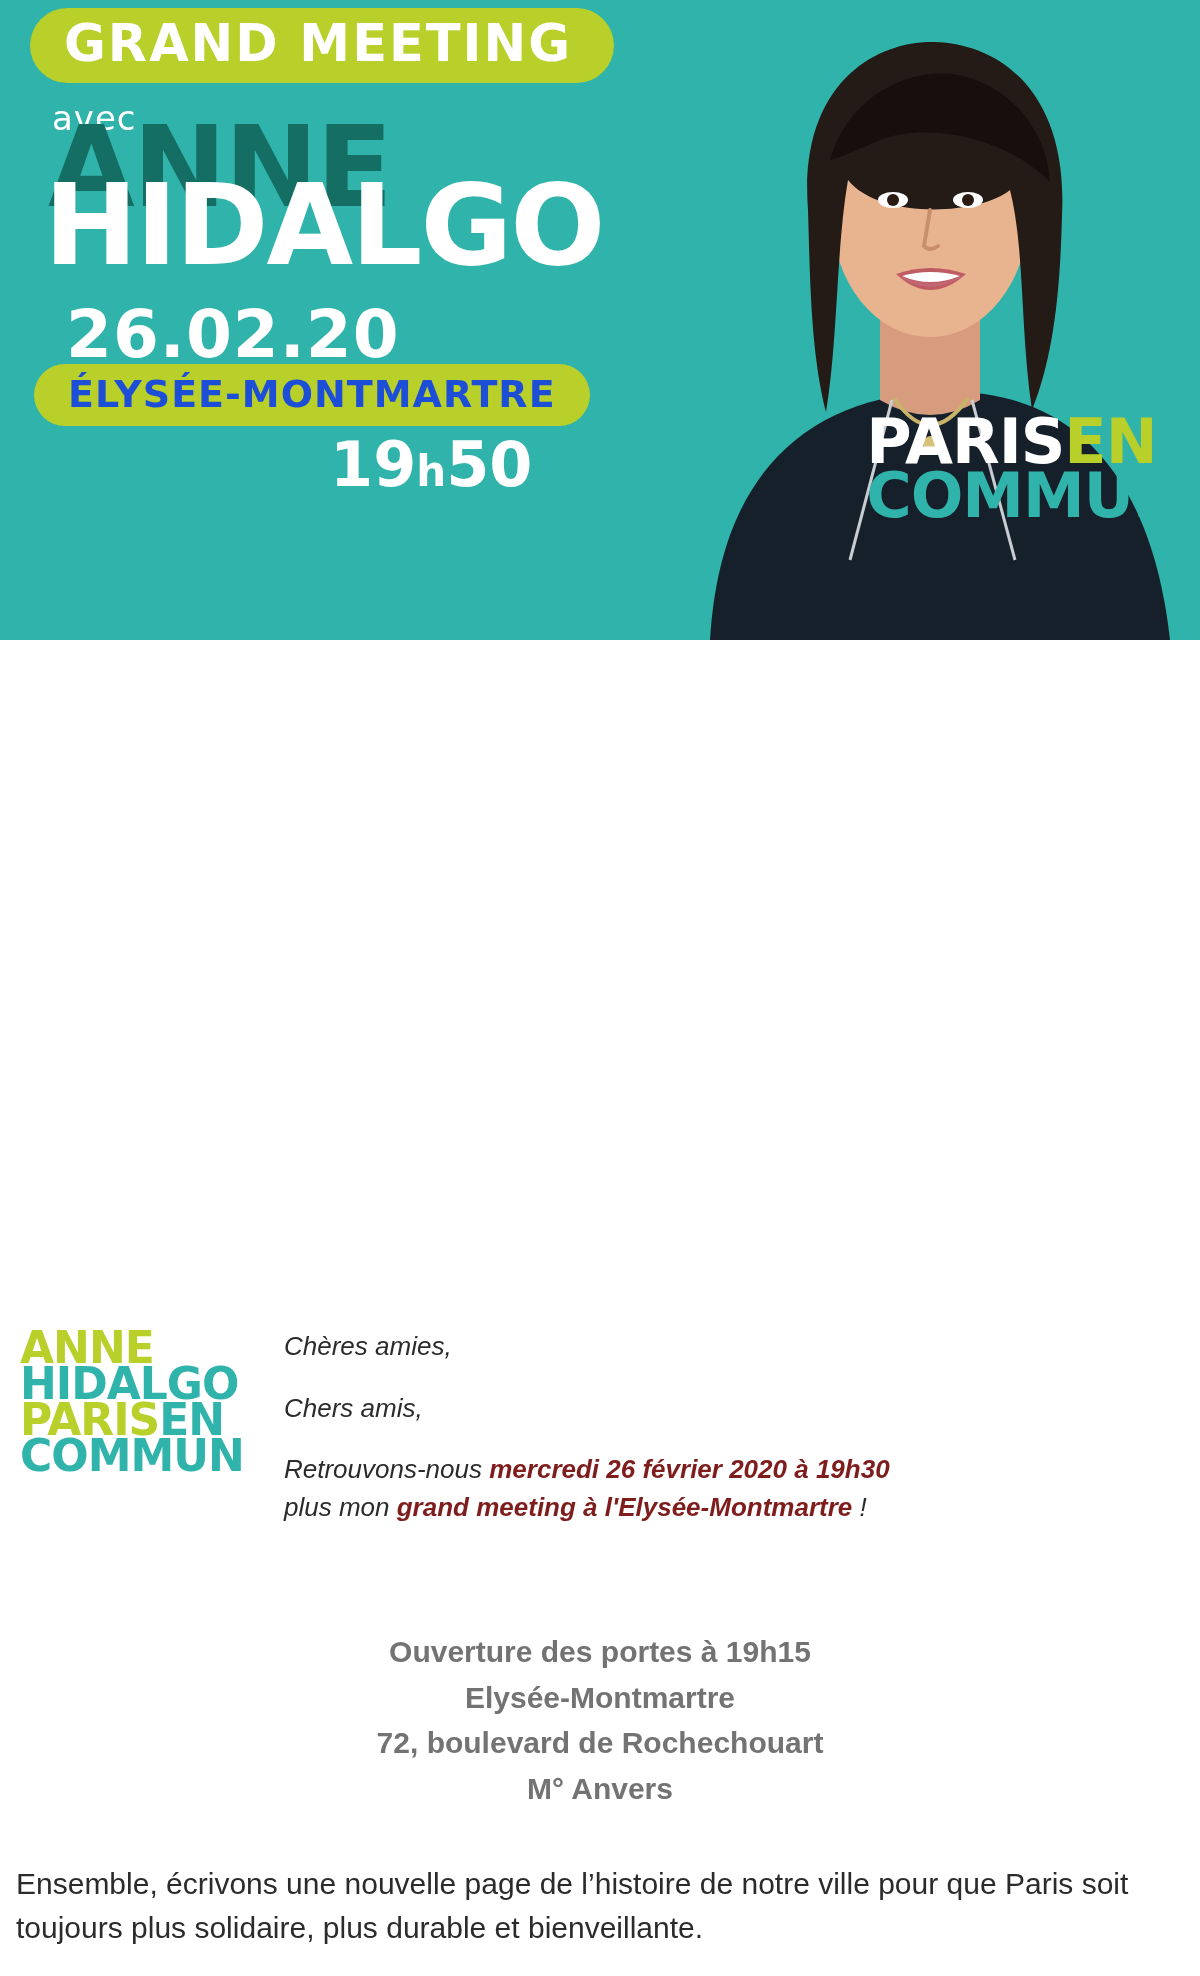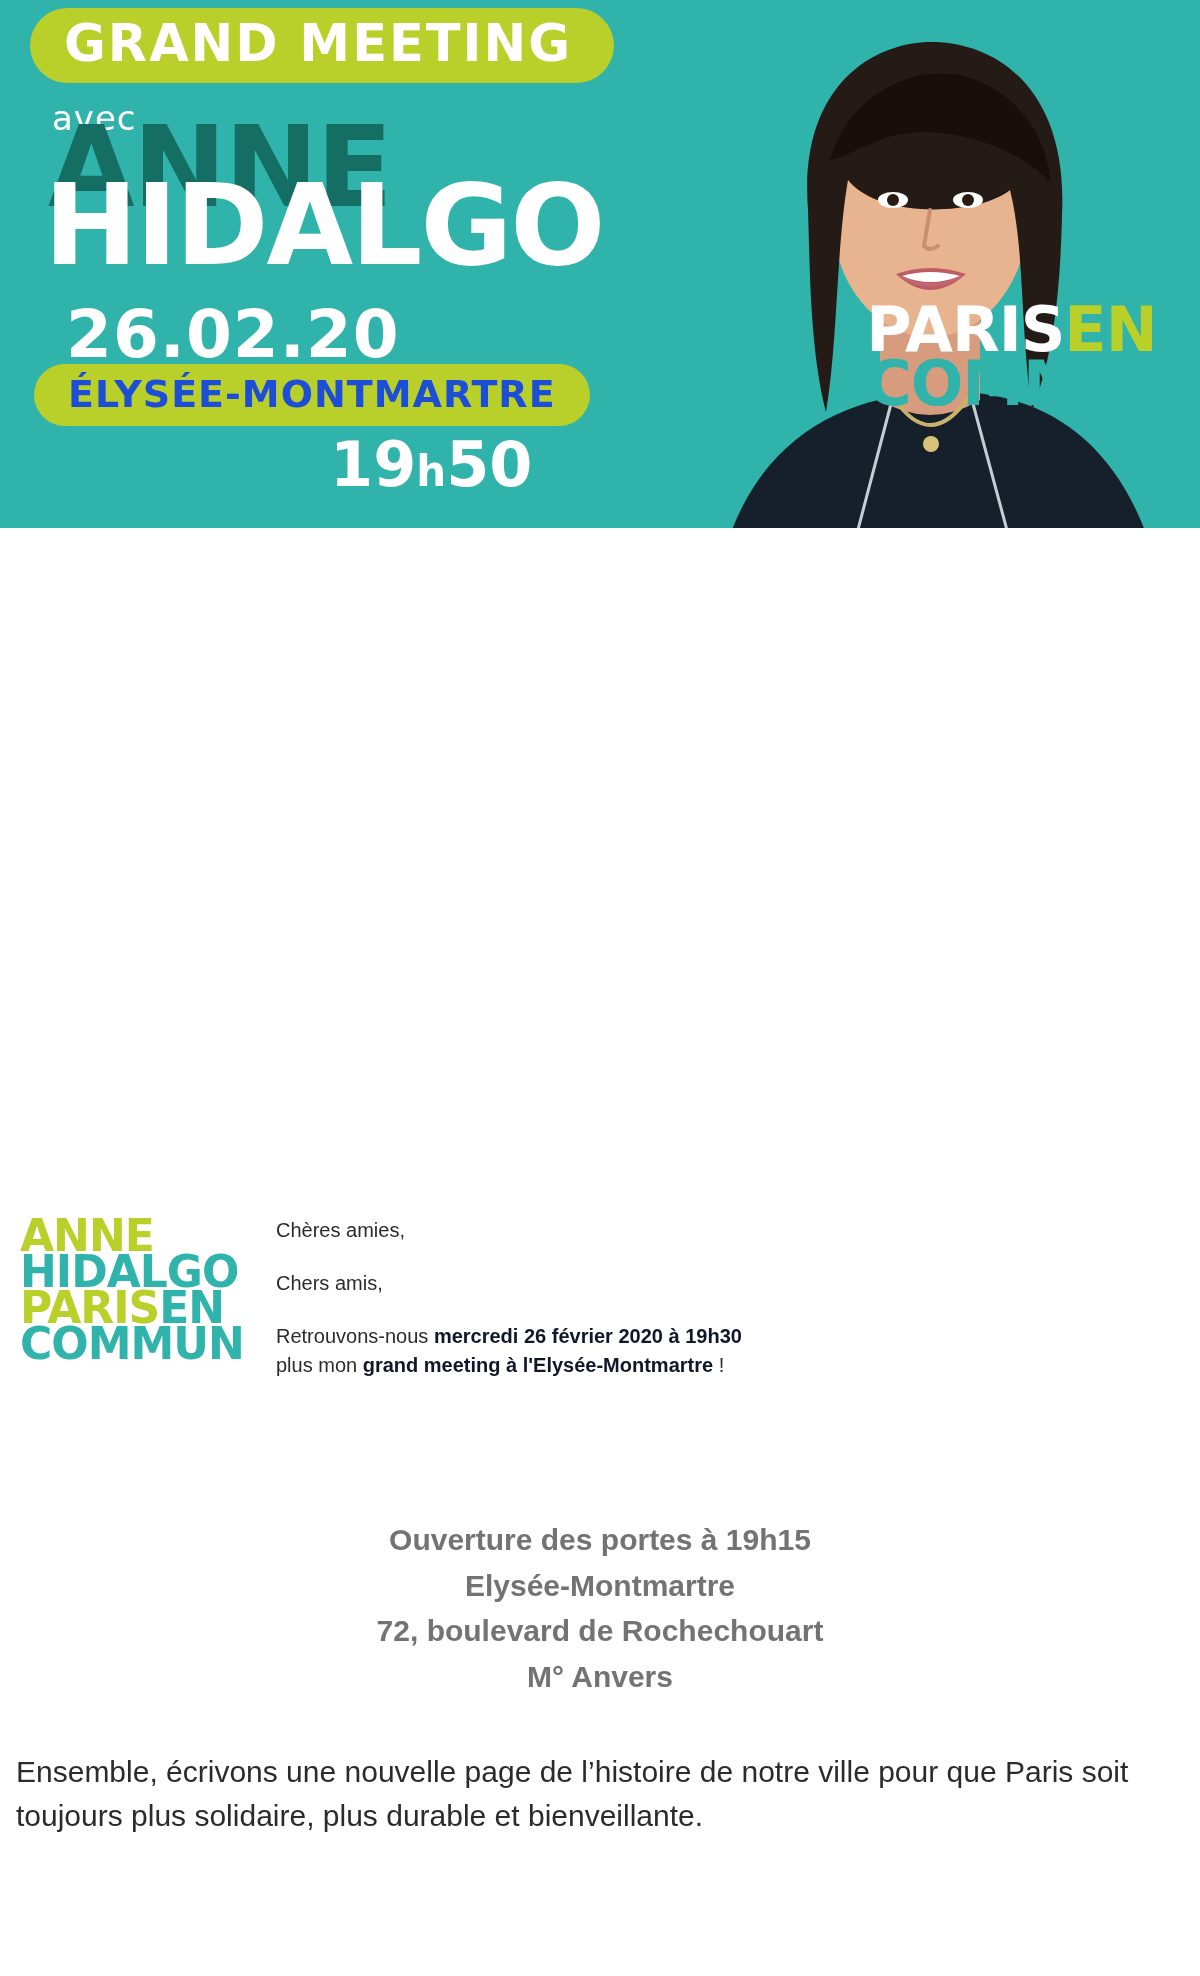--- a/index.html
+++ b/index.html
@@ -12,21 +12,21 @@
     height: 1976px;
     font-family: "Liberation Sans", sans-serif;
     color: #222222;
     overflow: hidden;
   }
 
   
   .hero {
     position: relative;
     width: 1200px;
-    height: 528px;
+    height: 640px;
     background: #2fb3aa;
     overflow: hidden;
   }
   .hero-left {
     position: absolute;
     left: 0; top: 0;
     width: 700px;
     height: 640px;
   }
   .grand-meeting-pill {
@@ -172,29 +172,30 @@
     letter-spacing: -1px;
   }
   .sl-anne { color: #b9cf2a; }
   .sl-hidalgo { color: #2fb3aa; }
   .sl-paris { color: #b9cf2a; }
   .sl-paris .en { color: #2fb3aa; }
   .sl-commun { color: #2fb3aa; }
 
   .letter-top {
     position: absolute;
-    left: 276px;
+    left: 284px;
     top: 688px;
     width: 900px;
-    font-size: 20px;
+    font-size: 26px;
     line-height: 1.45;
     color: #2b2b2b;
+    font-style: italic;
   }
   .letter-top p { margin: 0 0 24px 0; }
-  .accent { color: #0f172a; font-weight: bold; }
+  .accent { color: #7f1d1d; font-weight: bold; }
 
   .venue-block {
     position: absolute;
     left: 0;
     top: 990px;
     width: 1200px;
     text-align: center;
     color: #737373;
     font-weight: bold;
     font-size: 30px;

